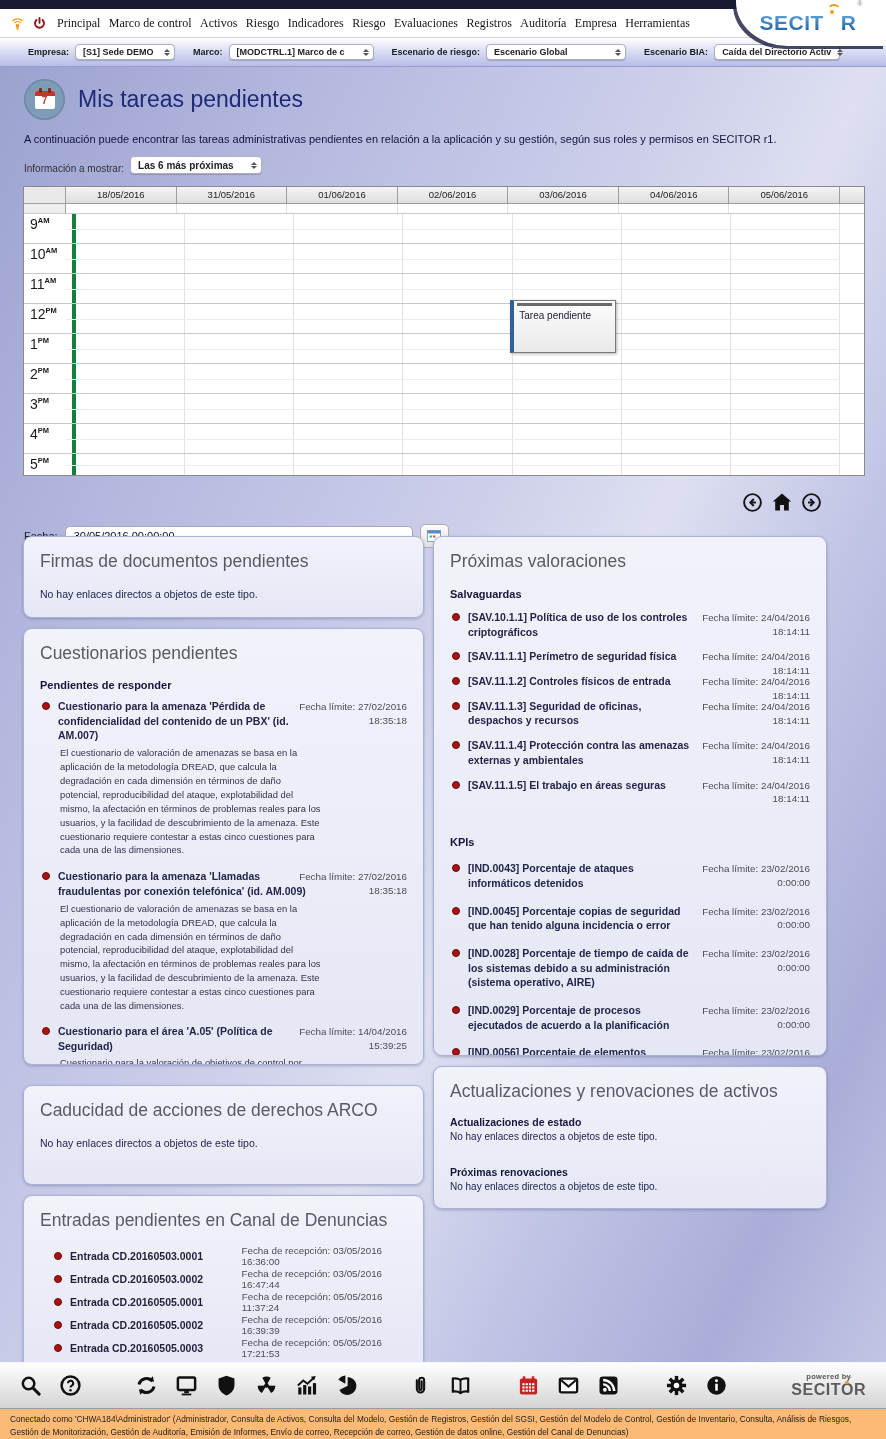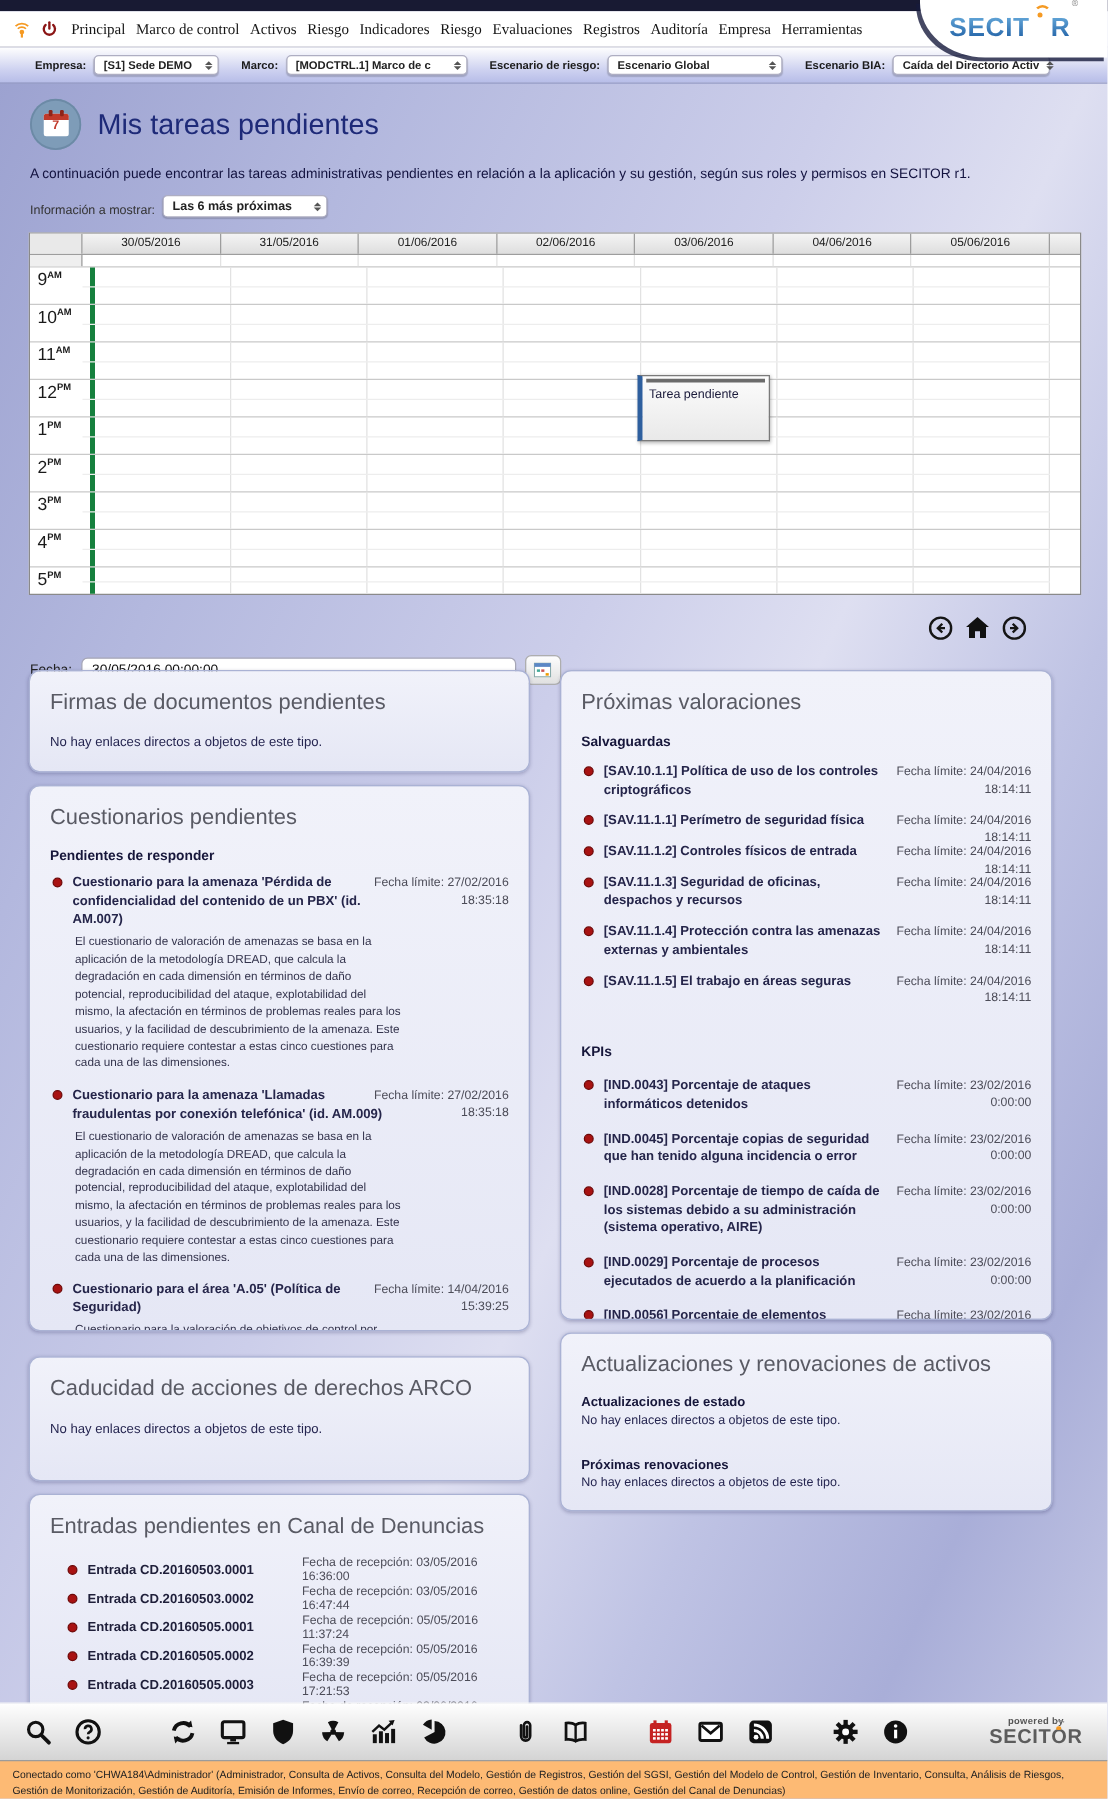--- a/index.html
+++ b/index.html
@@ -73,21 +73,21 @@
   
   .fecha-row{position:absolute;top:524px;left:24px;display:flex;align-items:center;}
   .fecha-label{font-size:11px;color:#222;margin-right:7px;}
   .fecha-input{width:330px;height:19px;border:1px solid #a6a6b6;border-radius:5px;font-size:11px;color:#111;
     padding:0 8px;background:#fff;font-family:inherit;box-sizing:content-box;}
   .picker-btn{margin-left:7px;width:27px;height:22px;border:1px solid #aeaeae;border-radius:5px;
     background:linear-gradient(#fdfdfd,#e0e0e0);display:flex;align-items:center;justify-content:center;cursor:pointer;}
   .nav-arrows{position:absolute;top:491px;right:64px;display:flex;gap:8px;align-items:center;}
   .nav-arrows .abtn{cursor:pointer;display:flex;}
   
-  .cols{position:absolute;top:536px;left:23px;width:804px;display:flex;align-items:flex-start;gap:24px;}
+  .cols{position:absolute;top:536px;left:23px;width:804px;display:flex;align-items:flex-start;gap:9px;}
   .col-left{width:401px;flex:none;}
   .col-right{width:394px;flex:none;}
   .panel{background:linear-gradient(#f1f2fa,#e5e7f5);border:1px solid #aab2d4;border-radius:9px;
     box-shadow:0 1px 3px rgba(40,40,90,.28);padding:14px 16px;box-sizing:border-box;width:100%;margin-bottom:10px;overflow:hidden;}
   .panel-title{font-size:17.5px;color:#595a64;}
   .empty-text{font-size:10.5px;color:#252550;margin-top:16px;}
   .sec-header{font-size:11px;font-weight:bold;color:#16163a;}
   .panel-q{height:437px;display:flex;flex-direction:column;margin-bottom:20px;}
   .q-item{position:relative;margin-top:8px;padding:0 86px 0 0;}
   .q-row{display:flex;}
@@ -232,21 +232,21 @@
     <span class="arrows">
         <span class="tri-up"></span>
         <span class="tri-dn"></span>
       </span>
   </div>
 </div>
 
 <div class="cal-table" id="cal-table">
     <div class="cal-head">
       <div class="cell-corner"></div>
-      <div class="cal-date">30/05/2016</div>
+      <div class="cal-date">18/05/2016</div>
       <div class="cal-date">31/05/2016</div>
       <div class="cal-date">01/06/2016</div>
       <div class="cal-date">02/06/2016</div>
       <div class="cal-date">03/06/2016</div>
       <div class="cal-date">04/06/2016</div>
       <div class="cal-date">05/06/2016</div>
       <div class="cell-end"></div>
     </div>
     <div class="allday">
       <div class="cell-corner"></div>

